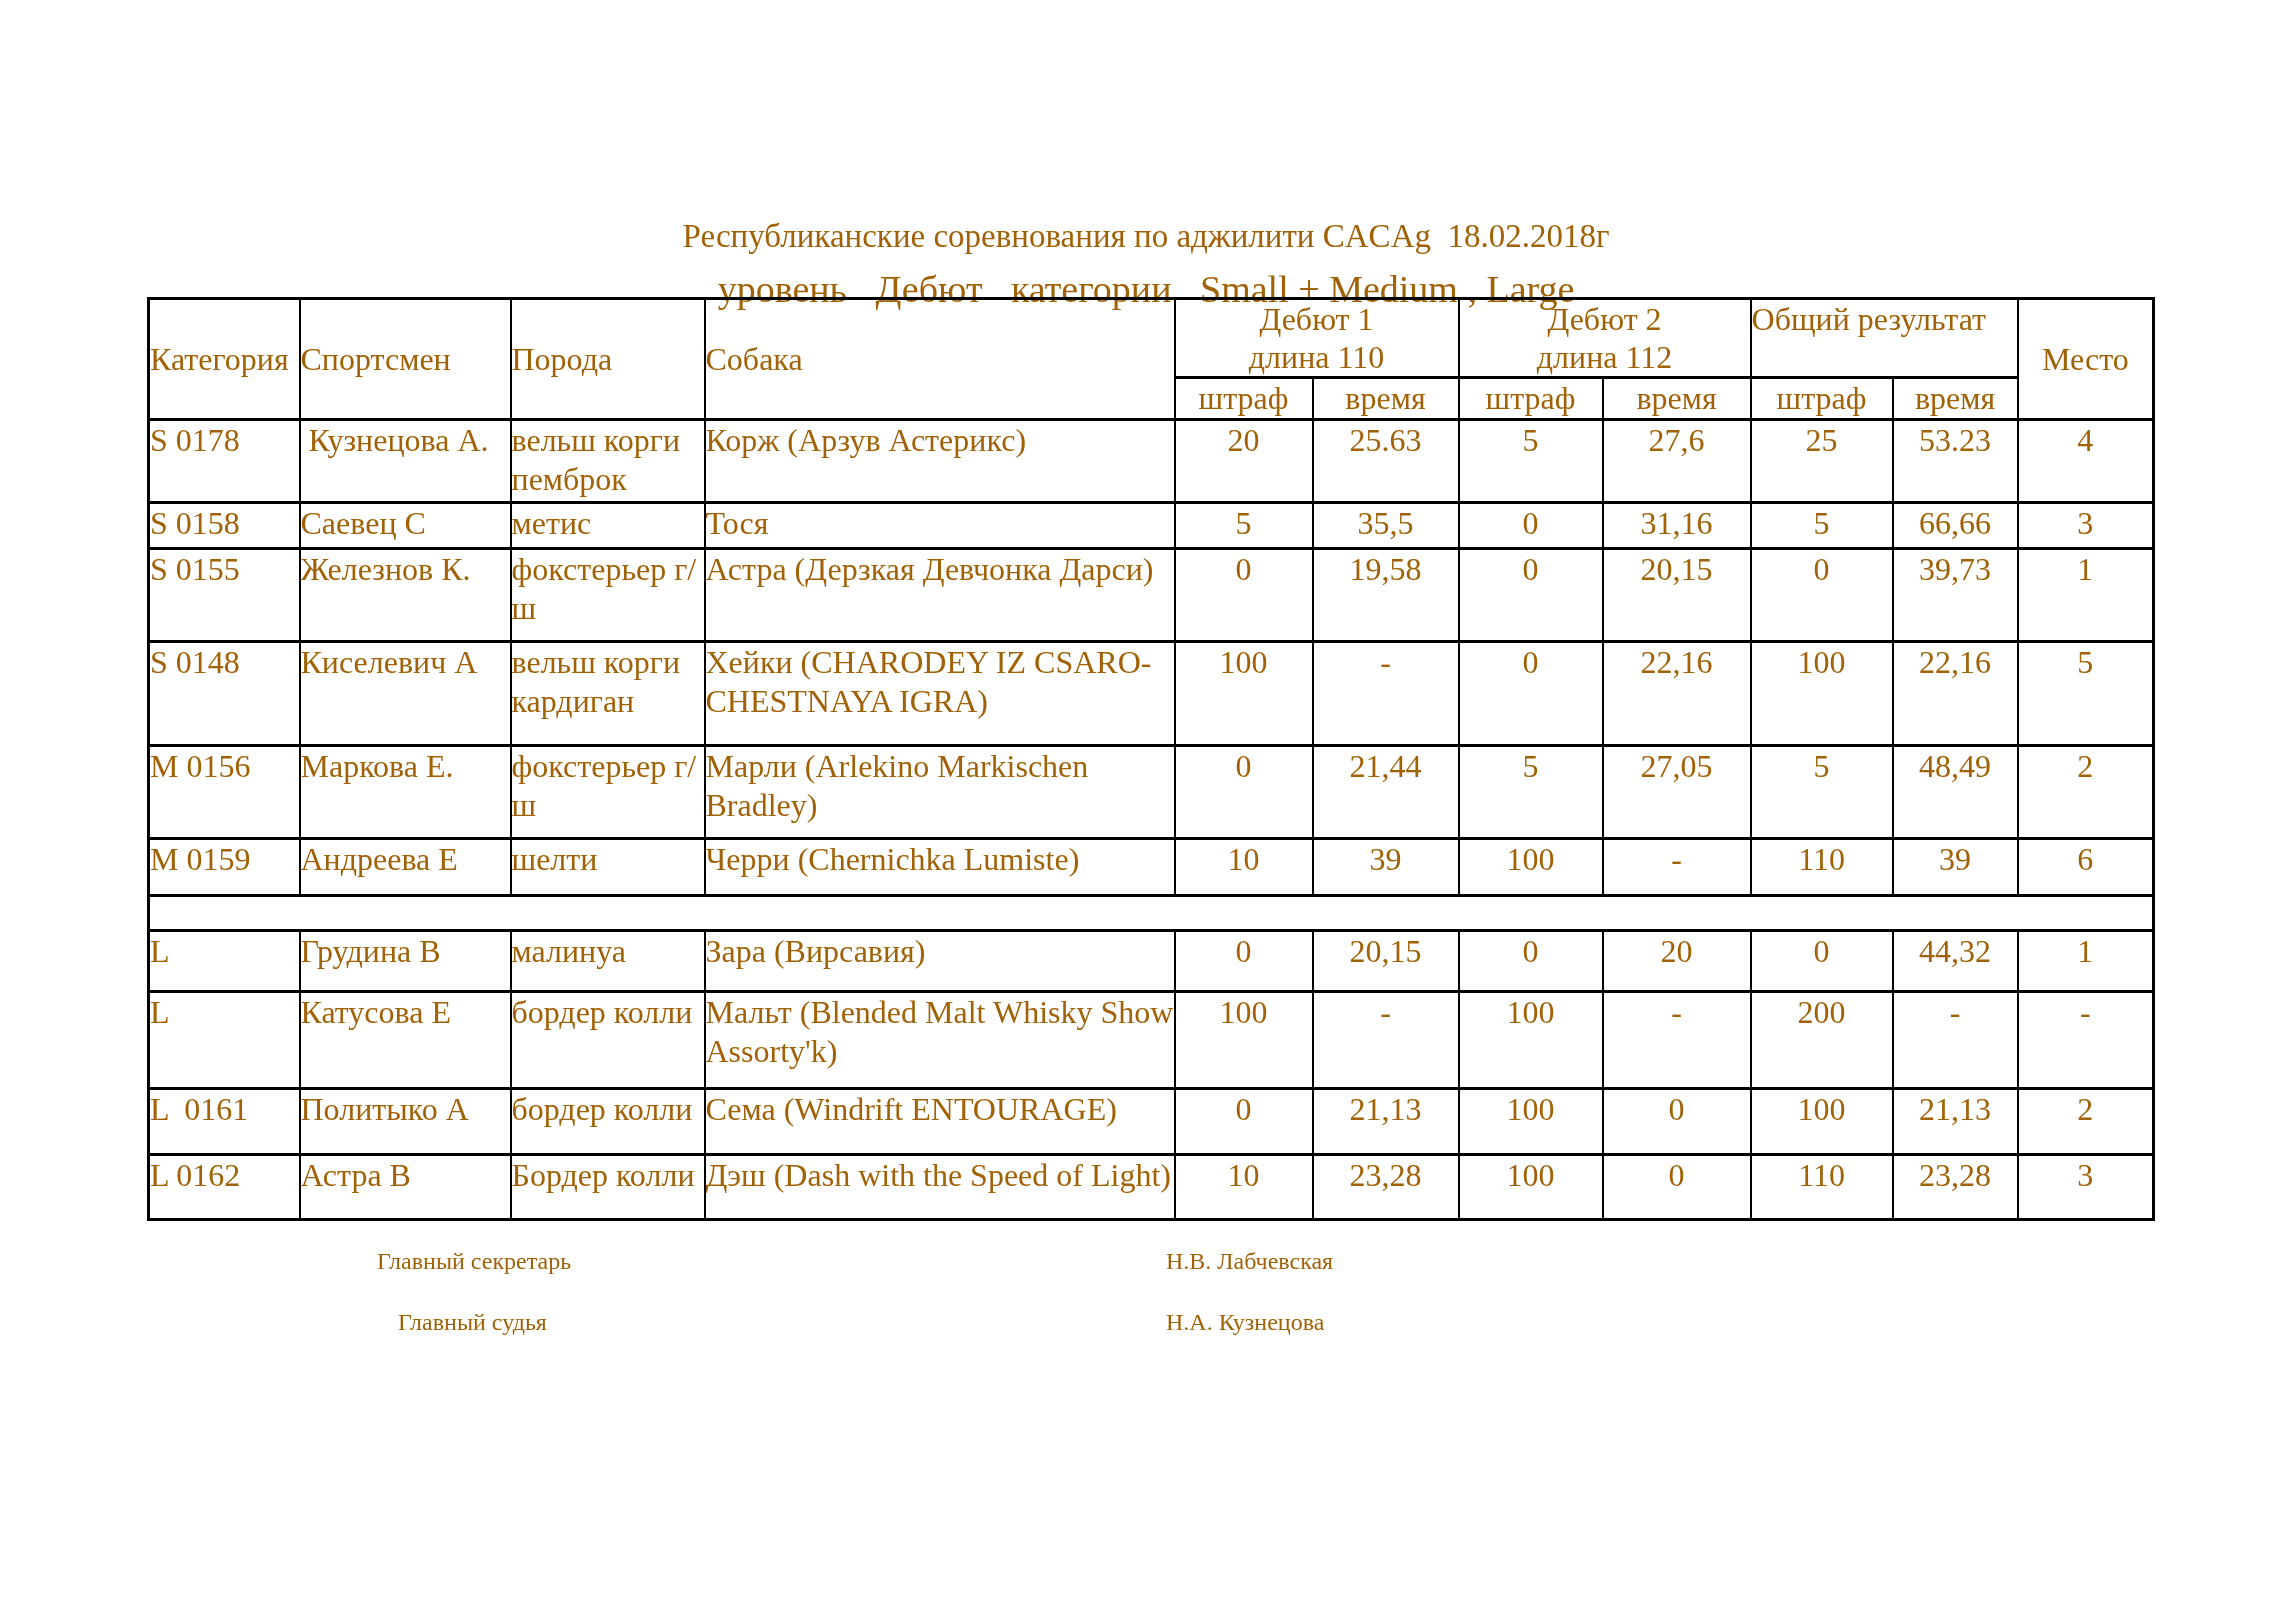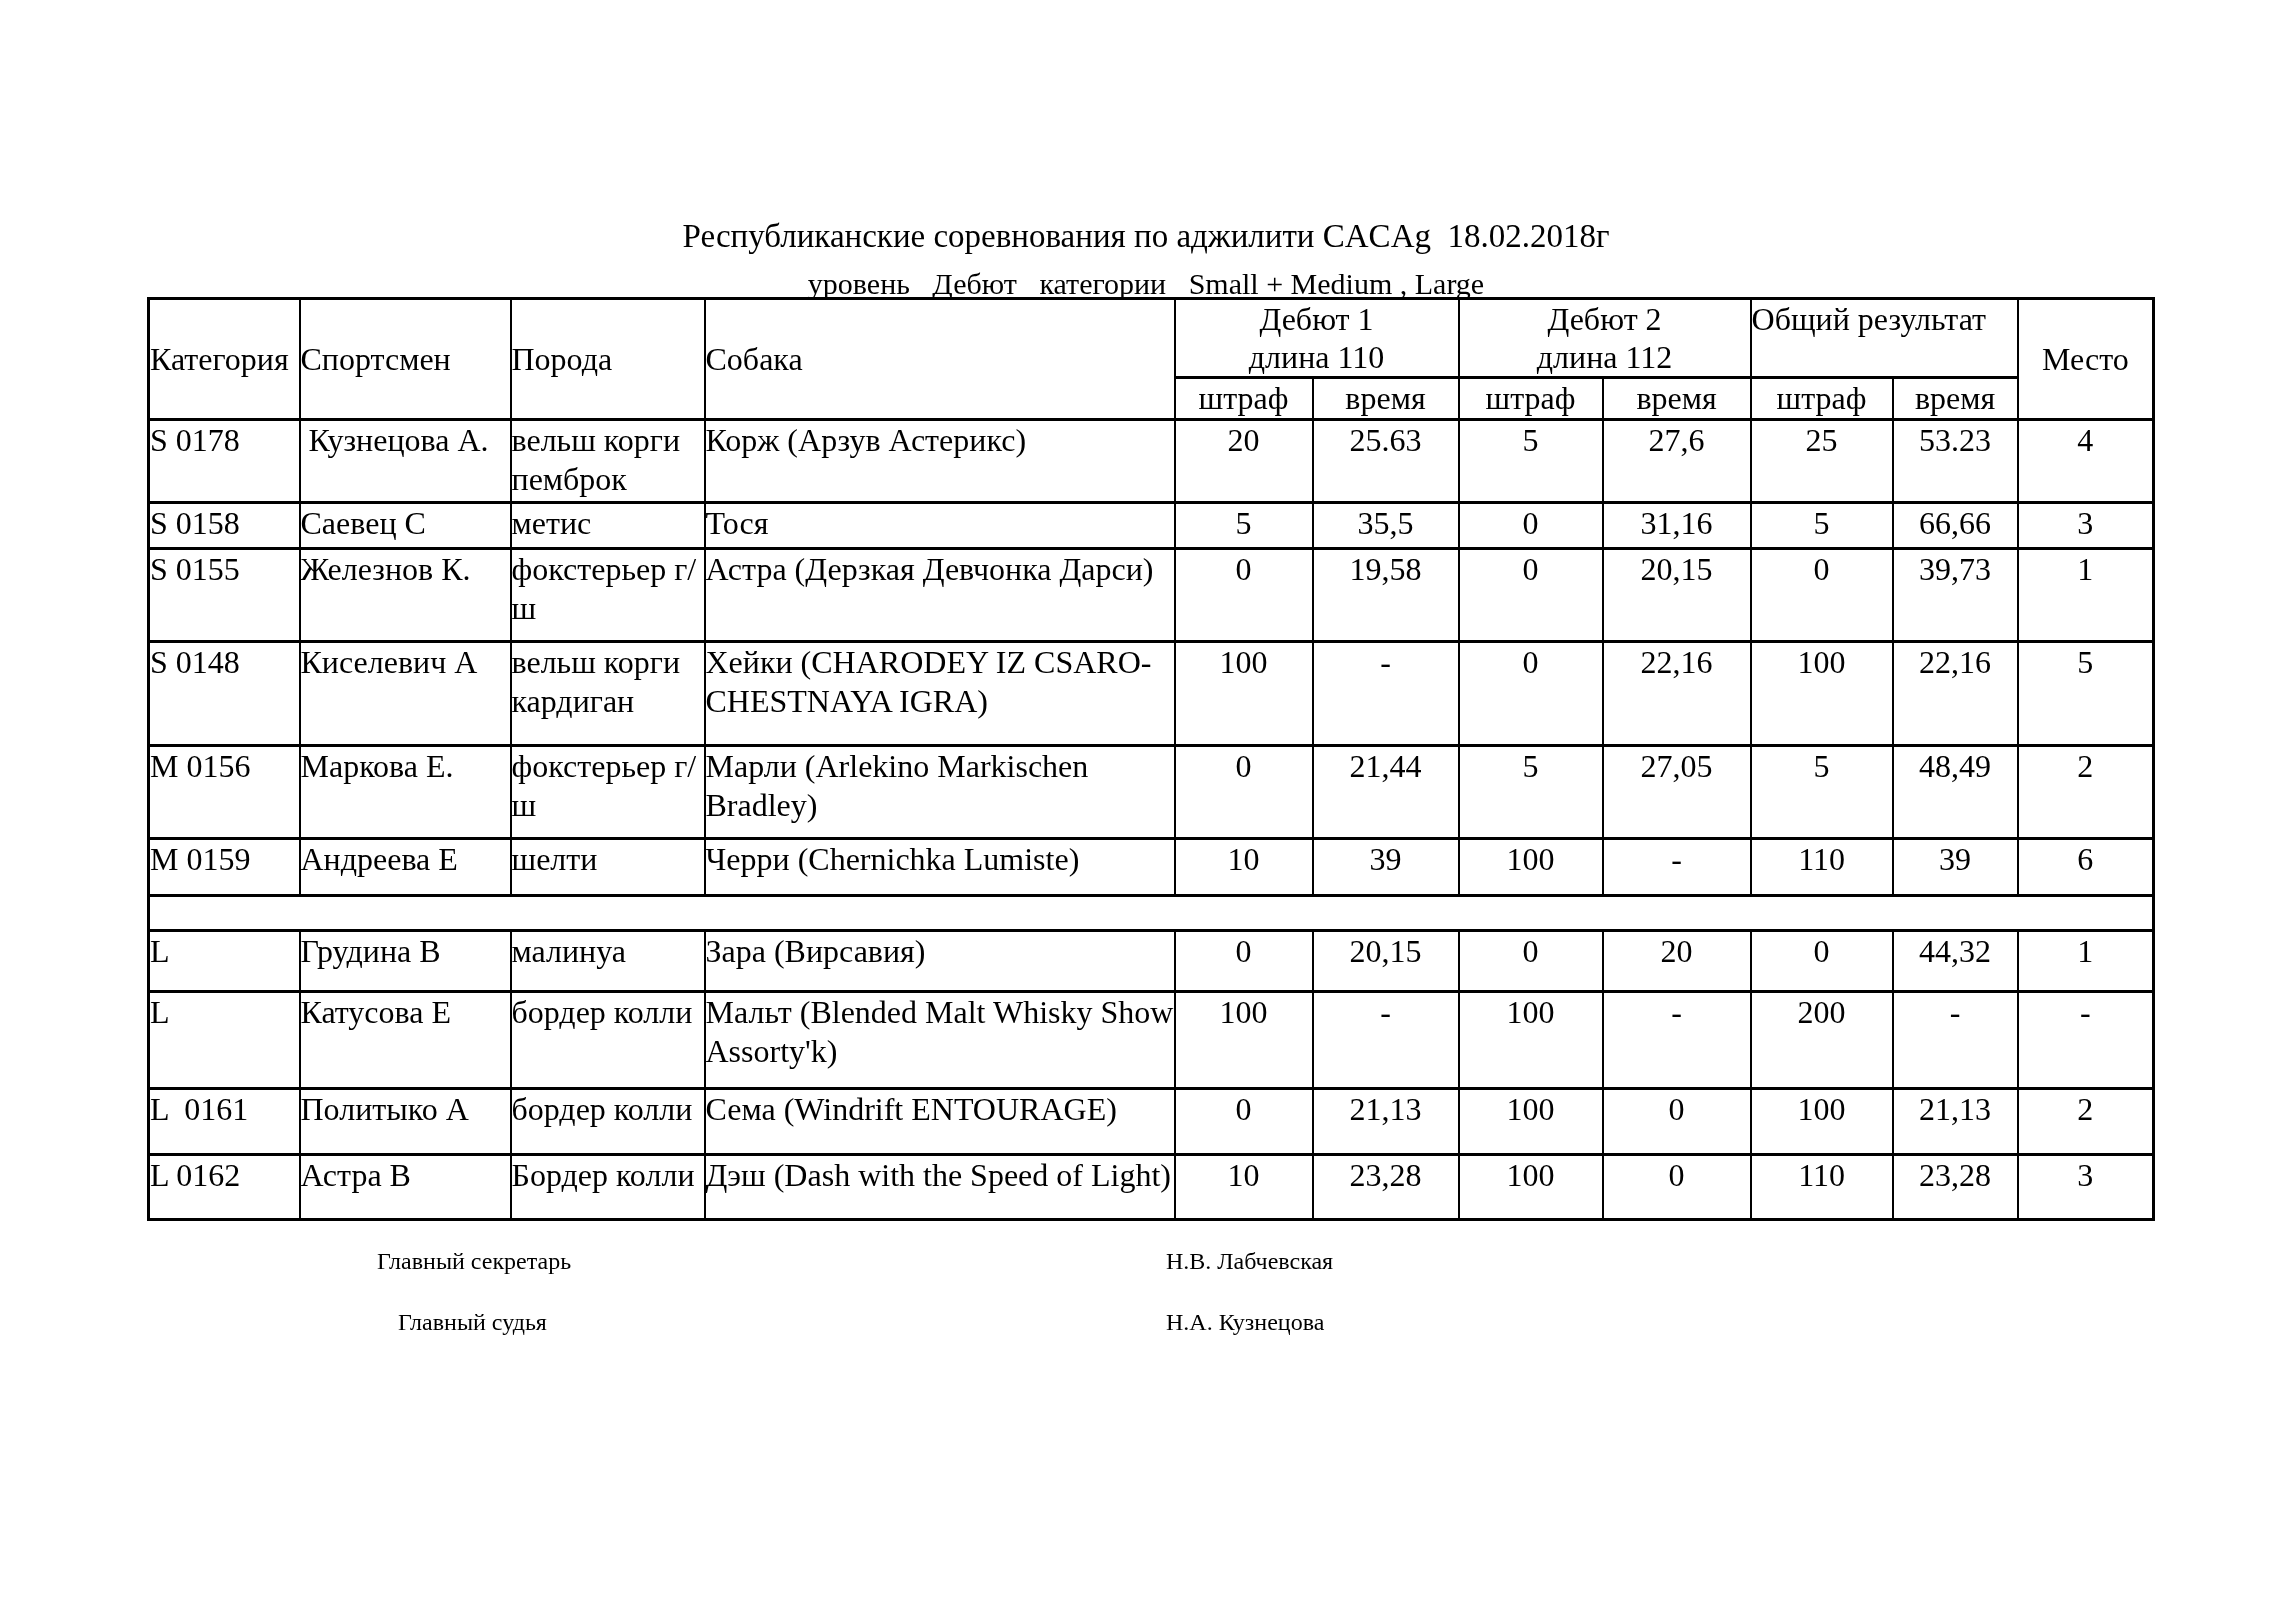--- a/index.html
+++ b/index.html
@@ -1,31 +1,31 @@
 <!DOCTYPE html>
 <html><head>
 <meta charset="utf-8">
 <style>
   html,body{margin:0;padding:0;background:#ffffff;}
   .page{
     position:relative;
     width:2292px;
     height:1621px;
     background:#ffffff;
-    color:#000000;
+    color:#a16207;
     font-family:"Liberation Serif","DejaVu Serif",serif;
     overflow:hidden;
   }
   .title{
     position:absolute; top:218px; left:0; width:100%;
     text-align:center; font-size:33px; white-space:pre;
   }
   .subtitle{
     position:absolute; top:267px; left:0; width:100%;
-    text-align:center; font-size:30px; white-space:pre;
+    text-align:center; font-size:38px; white-space:pre;
   }
   table.results{
     position:absolute; left:147px; top:297px; width:2006px;
     border-collapse:collapse; table-layout:fixed;
     border:3.9px solid #000;
     font-size:32px; line-height:39px;
   }
   table.results th, table.results td{
     border:2.9px solid #000;
     border-top-width:3.9px; border-bottom-width:3.9px;

